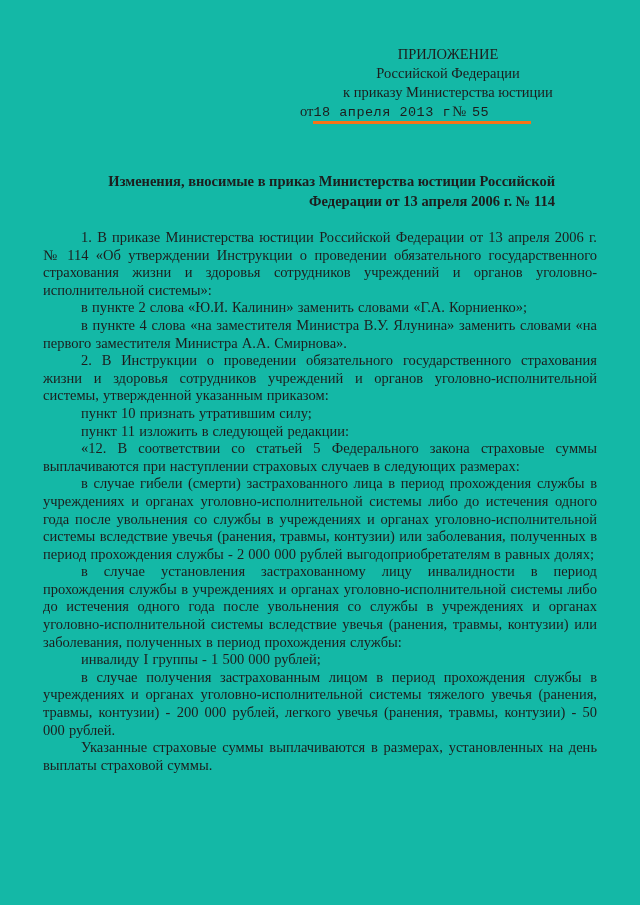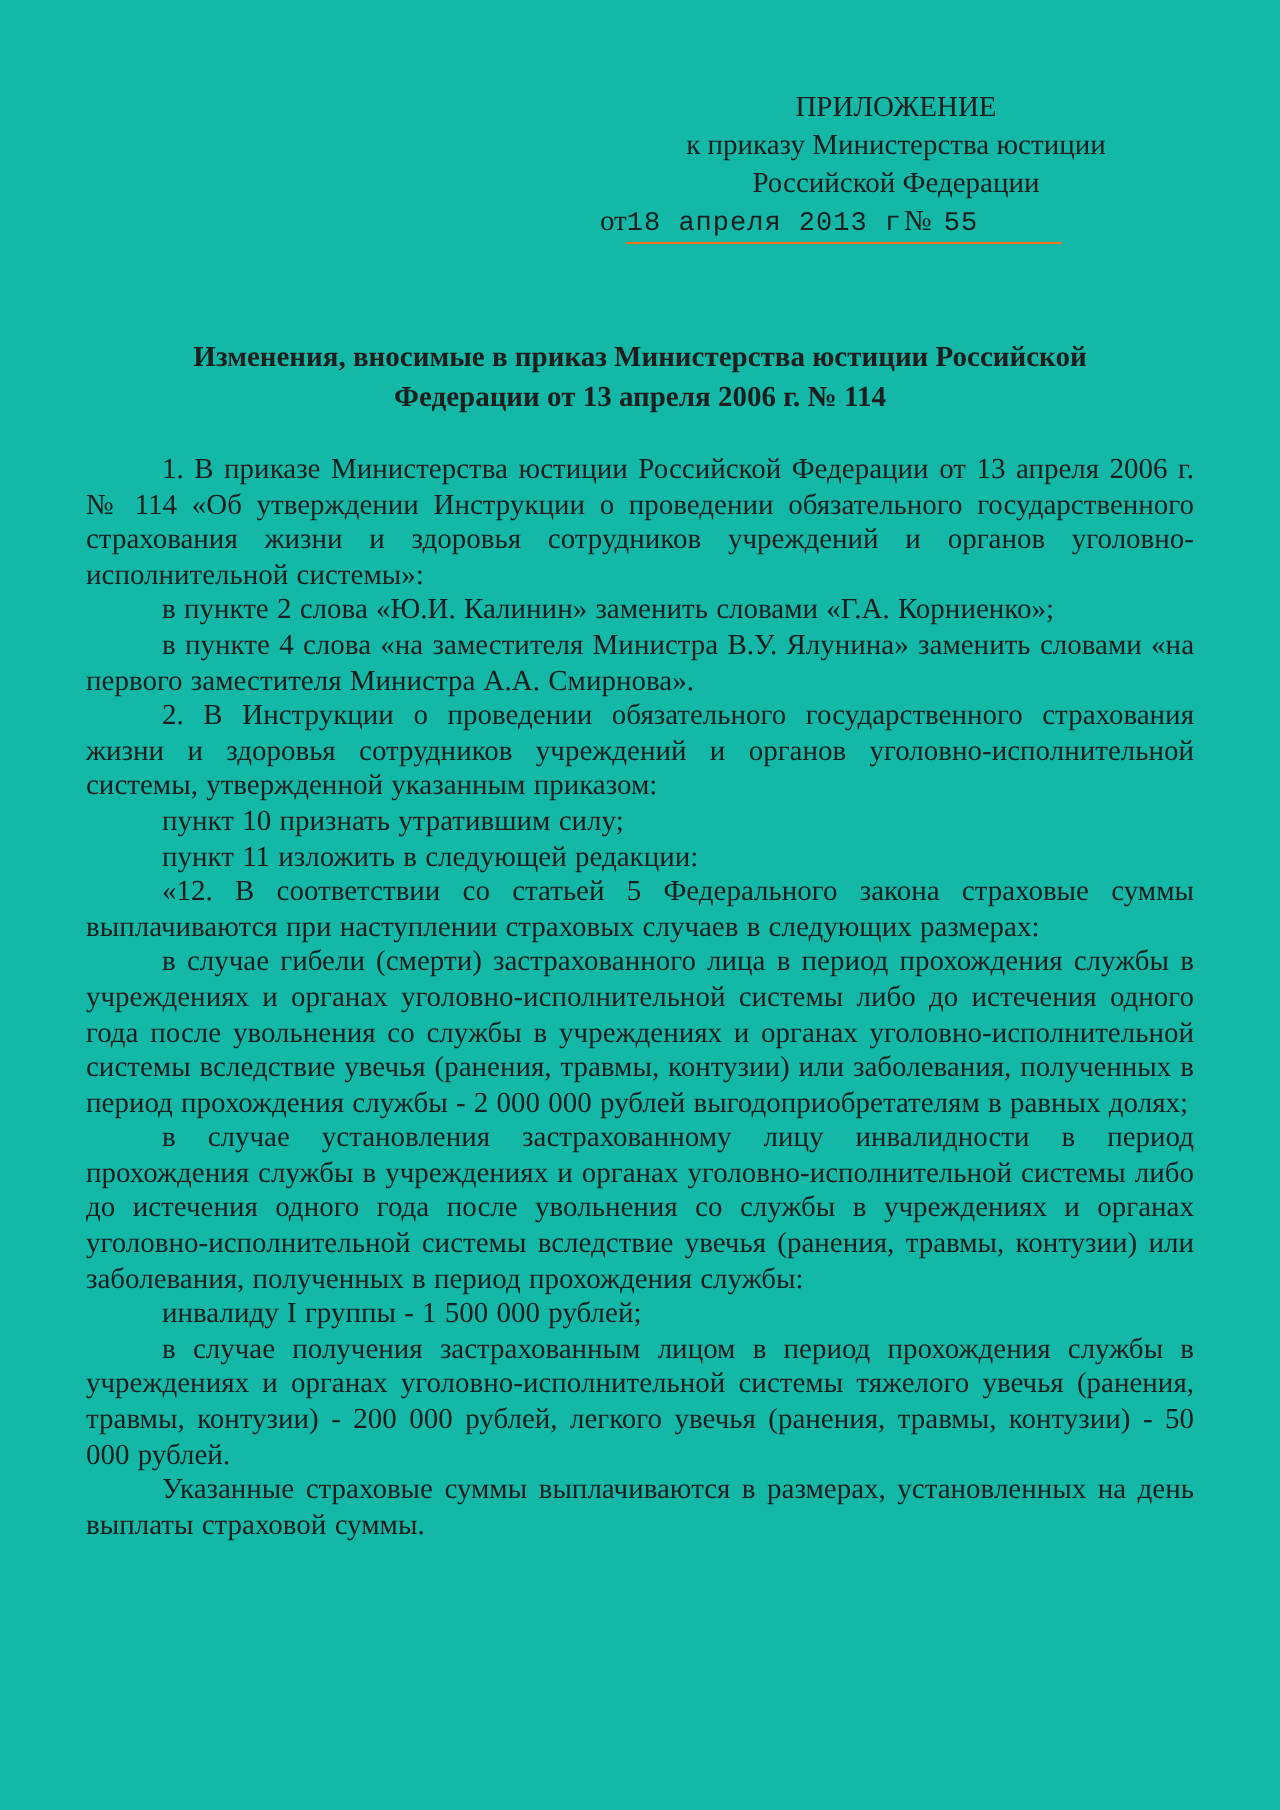--- a/index.html
+++ b/index.html
@@ -31,21 +31,21 @@
   }
   .appendix-header .hline {
     white-space: nowrap;
   }
   .date-line {
     text-align: left;
     padding-left: 3px;
     white-space: nowrap;
   }
   .fill-underline {
-    border-bottom: 1px solid #f97316;
+    border-bottom: 3px solid #f97316;
     padding-right: 42px;
     display: inline-block;
     line-height: 17px;
   }
   .typewriter {
     font-family: "Liberation Mono", "DejaVu Sans Mono", monospace;
     font-size: 13.5px;
     letter-spacing: 0.5px;
   }
   .num-sign {
@@ -54,21 +54,21 @@
     padding: 0 6px 0 1px;
   }
 
   
   .doc-title {
     margin: 48px auto 0 auto;
     max-width: 470px;
     font-size: 14.5px;
     font-weight: bold;
     line-height: 19.5px;
-    text-align: center;
+    text-align: right;
   }
 
   
   .doc-body {
     margin-top: 18px;
     font-size: 14.5px;
     line-height: 17.6px;
     word-spacing: 0.5px;
   }
   .para {
@@ -80,22 +80,22 @@
     text-align-last: justify;
   }
 </style>
 </head>
 <body>
 
 <div class="page">
 
   <div class="appendix-header">
     <div class="hline">ПРИЛОЖЕНИЕ</div>
+    <div class="hline">Российской Федерации</div>
     <div class="hline">к приказу Министерства юстиции</div>
-    <div class="hline">Российской Федерации</div>
     <div class="date-line"><span>от</span><span class="fill-underline"><span class="typewriter">18 апреля 2013 г</span><span class="num-sign">№</span><span class="typewriter">55</span></span></div>
   </div>
 
   <div class="doc-title">Изменения, вносимые в приказ Министерства юстиции Российской Федерации от 13 апреля 2006 г. № 114</div>
 
   <div class="doc-body">
     <p class="para">1. В приказе Министерства юстиции Российской Федерации от 13 апреля 2006 г. № 114 «Об утверждении Инструкции о проведении обязательного государственного страхования жизни и здоровья сотрудников учреждений и органов уголовно-исполнительной системы»:</p>
     <p class="para">в пункте 2 слова «Ю.И. Калинин» заменить словами «Г.А. Корниенко»;</p>
     <p class="para">в пункте 4 слова «на заместителя Министра В.У. Ялунина» заменить словами «на первого заместителя Министра А.А. Смирнова».</p>
     <p class="para">2. В Инструкции о проведении обязательного государственного страхования жизни и здоровья сотрудников учреждений и органов уголовно-исполнительной системы, утвержденной указанным приказом:</p>

